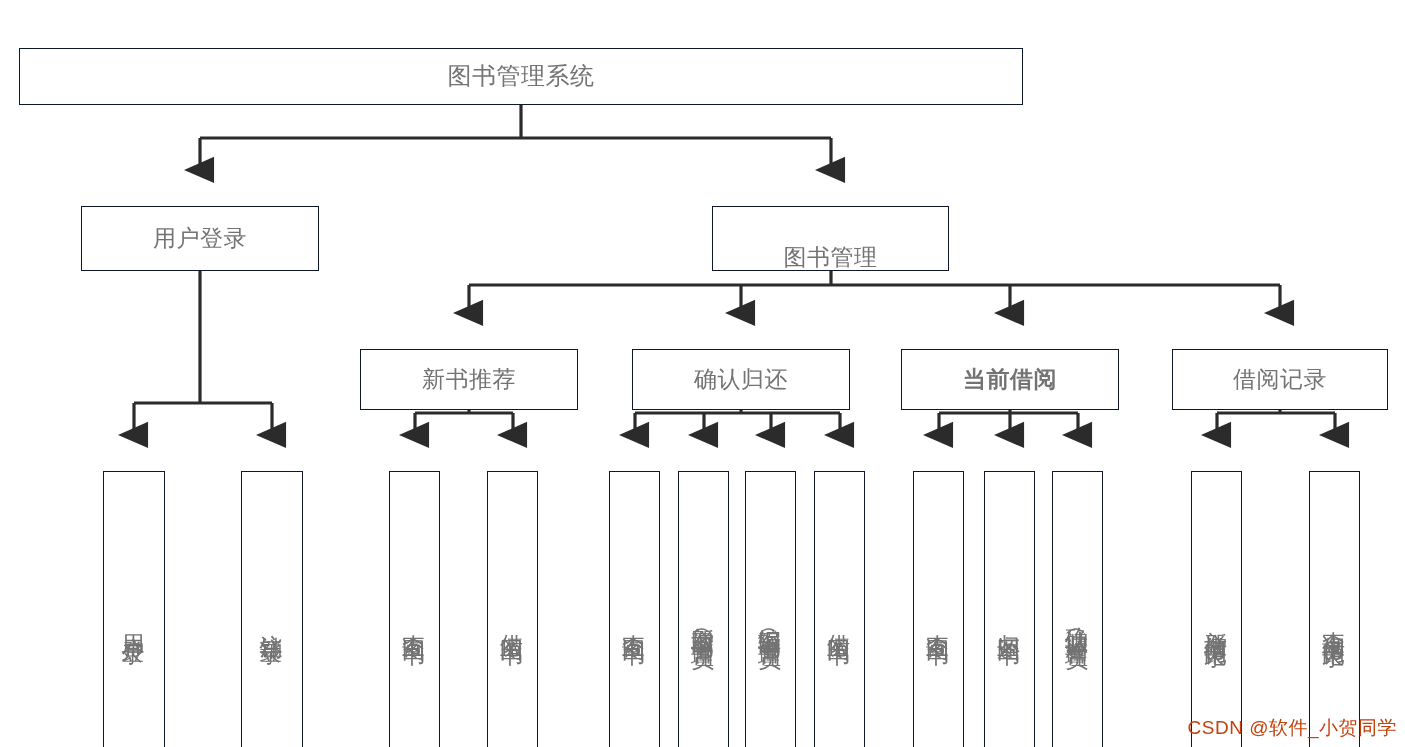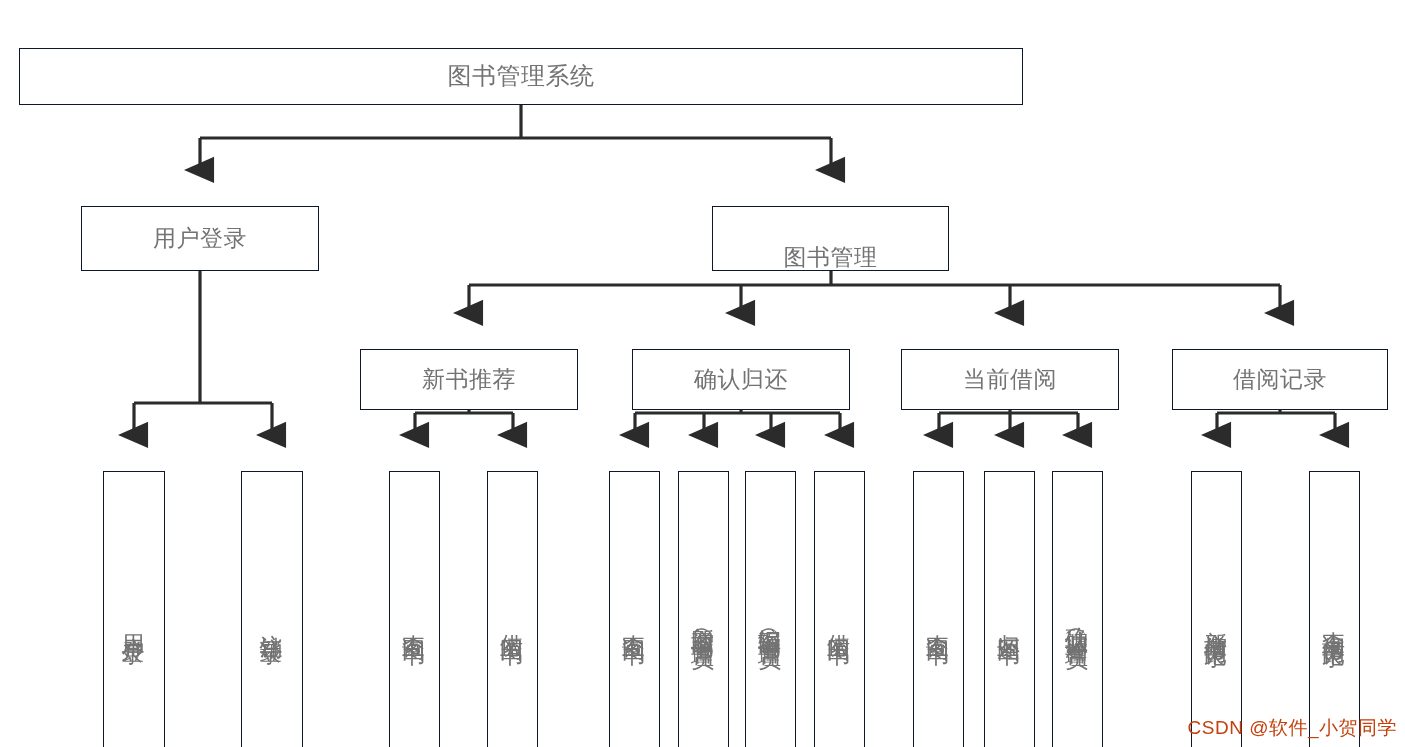--- a/index.html
+++ b/index.html
@@ -123,21 +123,21 @@
   <div class="node horiz" style="left: 712px; top: 170px; width: 237px; height: 65px; align-items: flex-end;">
     <span>图书管理</span>
   </div>
 
   <div class="node horiz" style="left: 360px; top: 313px; width: 218px; height: 61px;">
     <span>新书推荐</span>
   </div>
   <div class="node horiz" style="left: 632px; top: 313px; width: 218px; height: 61px;">
     <span>确认归还</span>
   </div>
-  <div class="node horiz" style="left: 901px; top: 313px; width: 218px; height: 61px;">
+  <div class="node horiz" style="left: 901px; top: 313px; width: 218px; height: 61px; font-weight: bold;">
     <span>当前借阅</span>
   </div>
   <div class="node horiz" style="left: 1172px; top: 313px; width: 216px; height: 61px;">
     <span>借阅记录</span>
   </div>
 
   <div class="node vert" style="left: 103px; top: 435px; width: 62px; height: 302px;">
     <span class="vlabel">用户登录</span>
   </div>
   <div class="node vert" style="left: 241px; top: 435px; width: 62px; height: 302px;">

